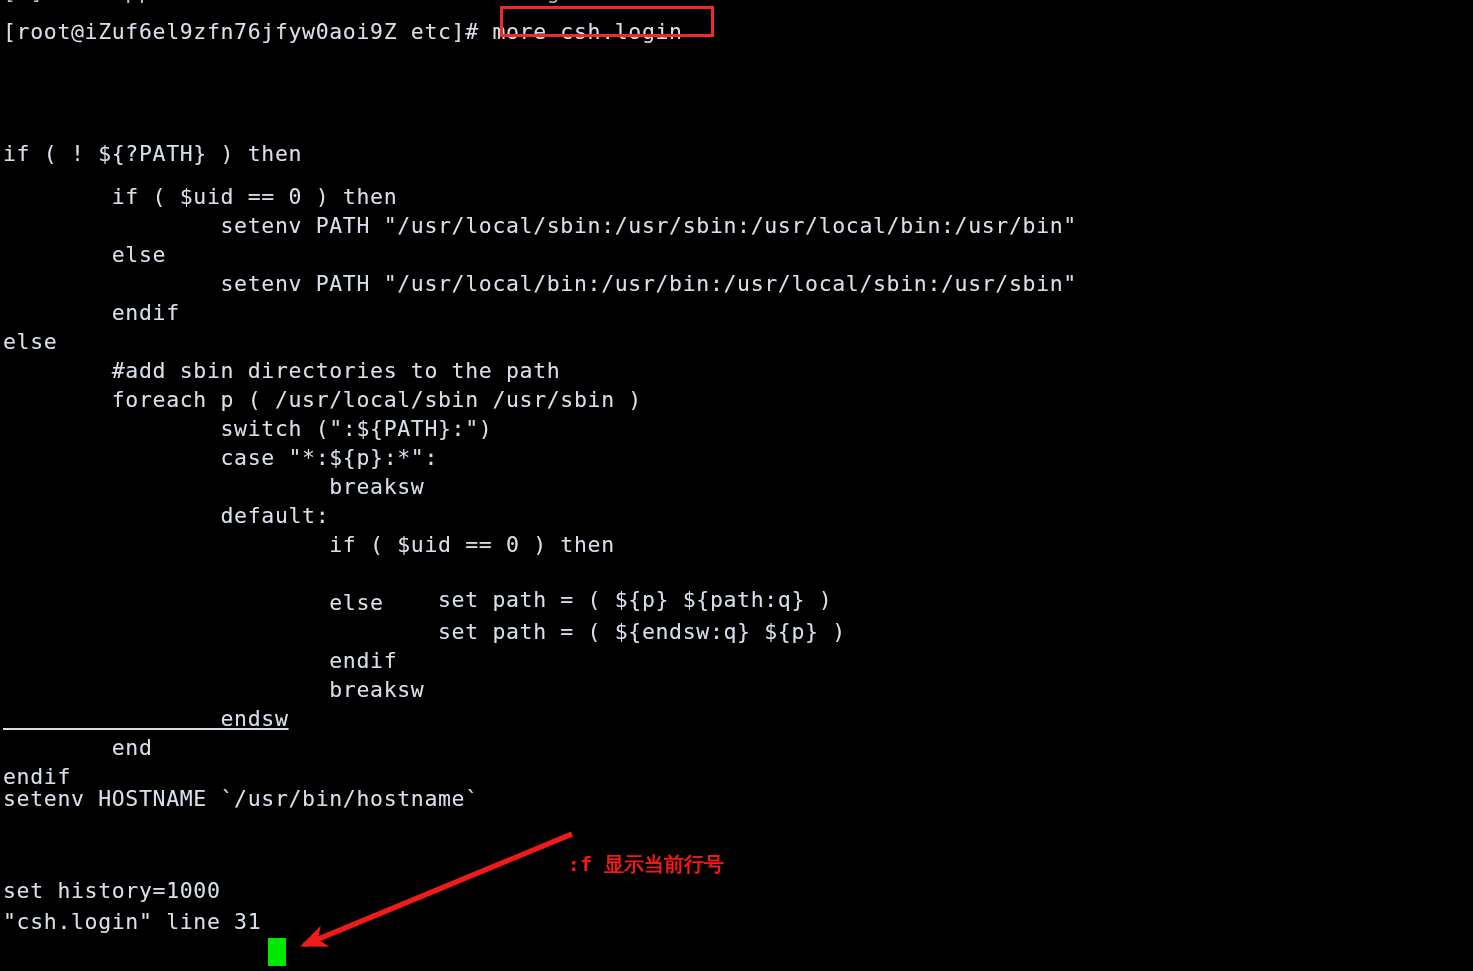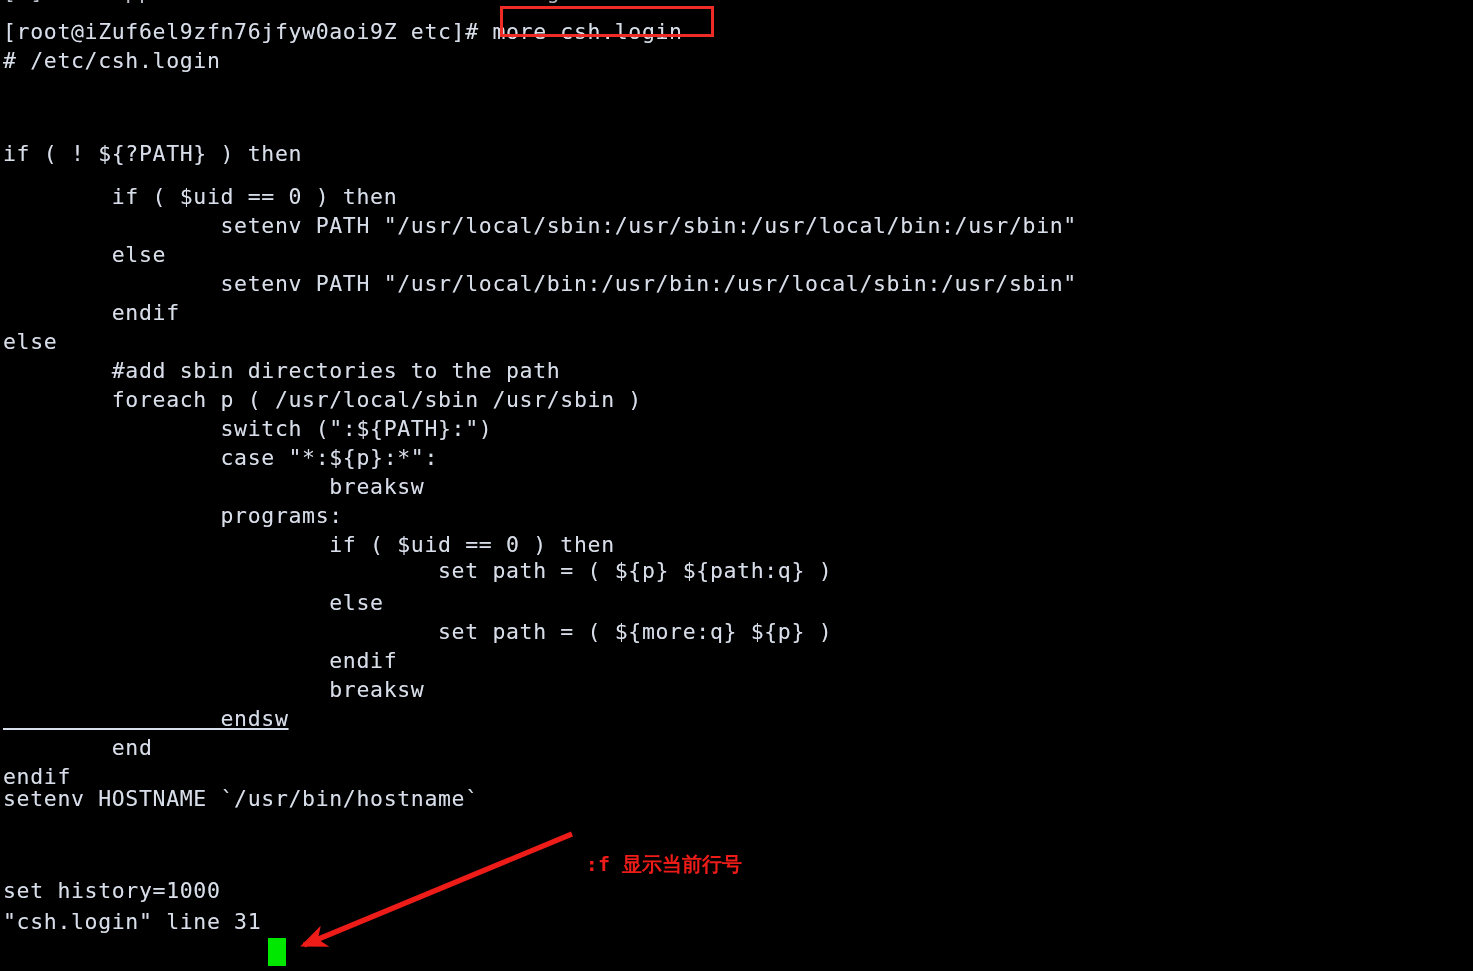--- a/index.html
+++ b/index.html
@@ -70,21 +70,21 @@
     height: 31px;
     border: 3px solid #ee2b24;
     box-sizing: border-box;
     background: transparent;
     pointer-events: none;
   }
 
   
   #annotation {
     position: absolute;
-    left: 558px;
+    left: 540px;
     top: 821px;
     height: 29px;
     line-height: 29px;
     white-space: pre;
     color: #ee1c18;
     font-family: "DejaVu Sans", "Liberation Sans", sans-serif;
     font-size: 20px;
     font-weight: 700;
   }
   #annotation .anno-key {
@@ -116,21 +116,20 @@
 <body>
 
 <div id="terminal">
 
   <div id="partial-row">[1]+  Stopped                 vim csh.login</div>
 
   <div id="screen">
 
     <div class="line" style="top:17px;">[root@iZuf6el9zfn76jfyw0aoi9Z etc]# more csh.login</div>
 
-    <div class="line" style="top:46px;"># /etc/csh.login</div>
 
     <div class="line" style="top:75px;"></div>
 
 
     <div class="line" style="top:125px;"></div>
 
     <div class="line" style="top:139px;">if ( ! ${?PATH} ) then</div>
 
     <div class="line" style="top:182px;">        if ( $uid == 0 ) then</div>
 
@@ -147,29 +146,29 @@
     <div class="line" style="top:356px;">        #add sbin directories to the path</div>
 
     <div class="line" style="top:385px;">        foreach p ( /usr/local/sbin /usr/sbin )</div>
 
     <div class="line" style="top:414px;">                switch (":${PATH}:")</div>
 
     <div class="line" style="top:443px;">                case "*:${p}:*":</div>
 
     <div class="line" style="top:472px;">                        breaksw</div>
 
-    <div class="line" style="top:501px;">                programs:</div>
+    <div class="line" style="top:501px;">                default:</div>
 
     <div class="line" style="top:530px;">                        if ( $uid == 0 ) then</div>
 
-    <div class="line" style="top:556px;">                                set path = ( ${p} ${path:q} )</div>
+    <div class="line" style="top:585px;">                                set path = ( ${p} ${path:q} )</div>
 
     <div class="line" style="top:588px;">                        else</div>
 
-    <div class="line" style="top:617px;">                                set path = ( ${more:q} ${p} )</div>
+    <div class="line" style="top:617px;">                                set path = ( ${endsw:q} ${p} )</div>
 
     <div class="line" style="top:646px;">                        endif</div>
 
     <div class="line" style="top:675px;">                        breaksw</div>
 
     <div class="line" style="top:704px;text-decoration:underline;">                endsw</div>
 
     <div class="line" style="top:733px;text-align:right;">        end</div>
 
     <div class="line" style="top:762px;">endif</div>

